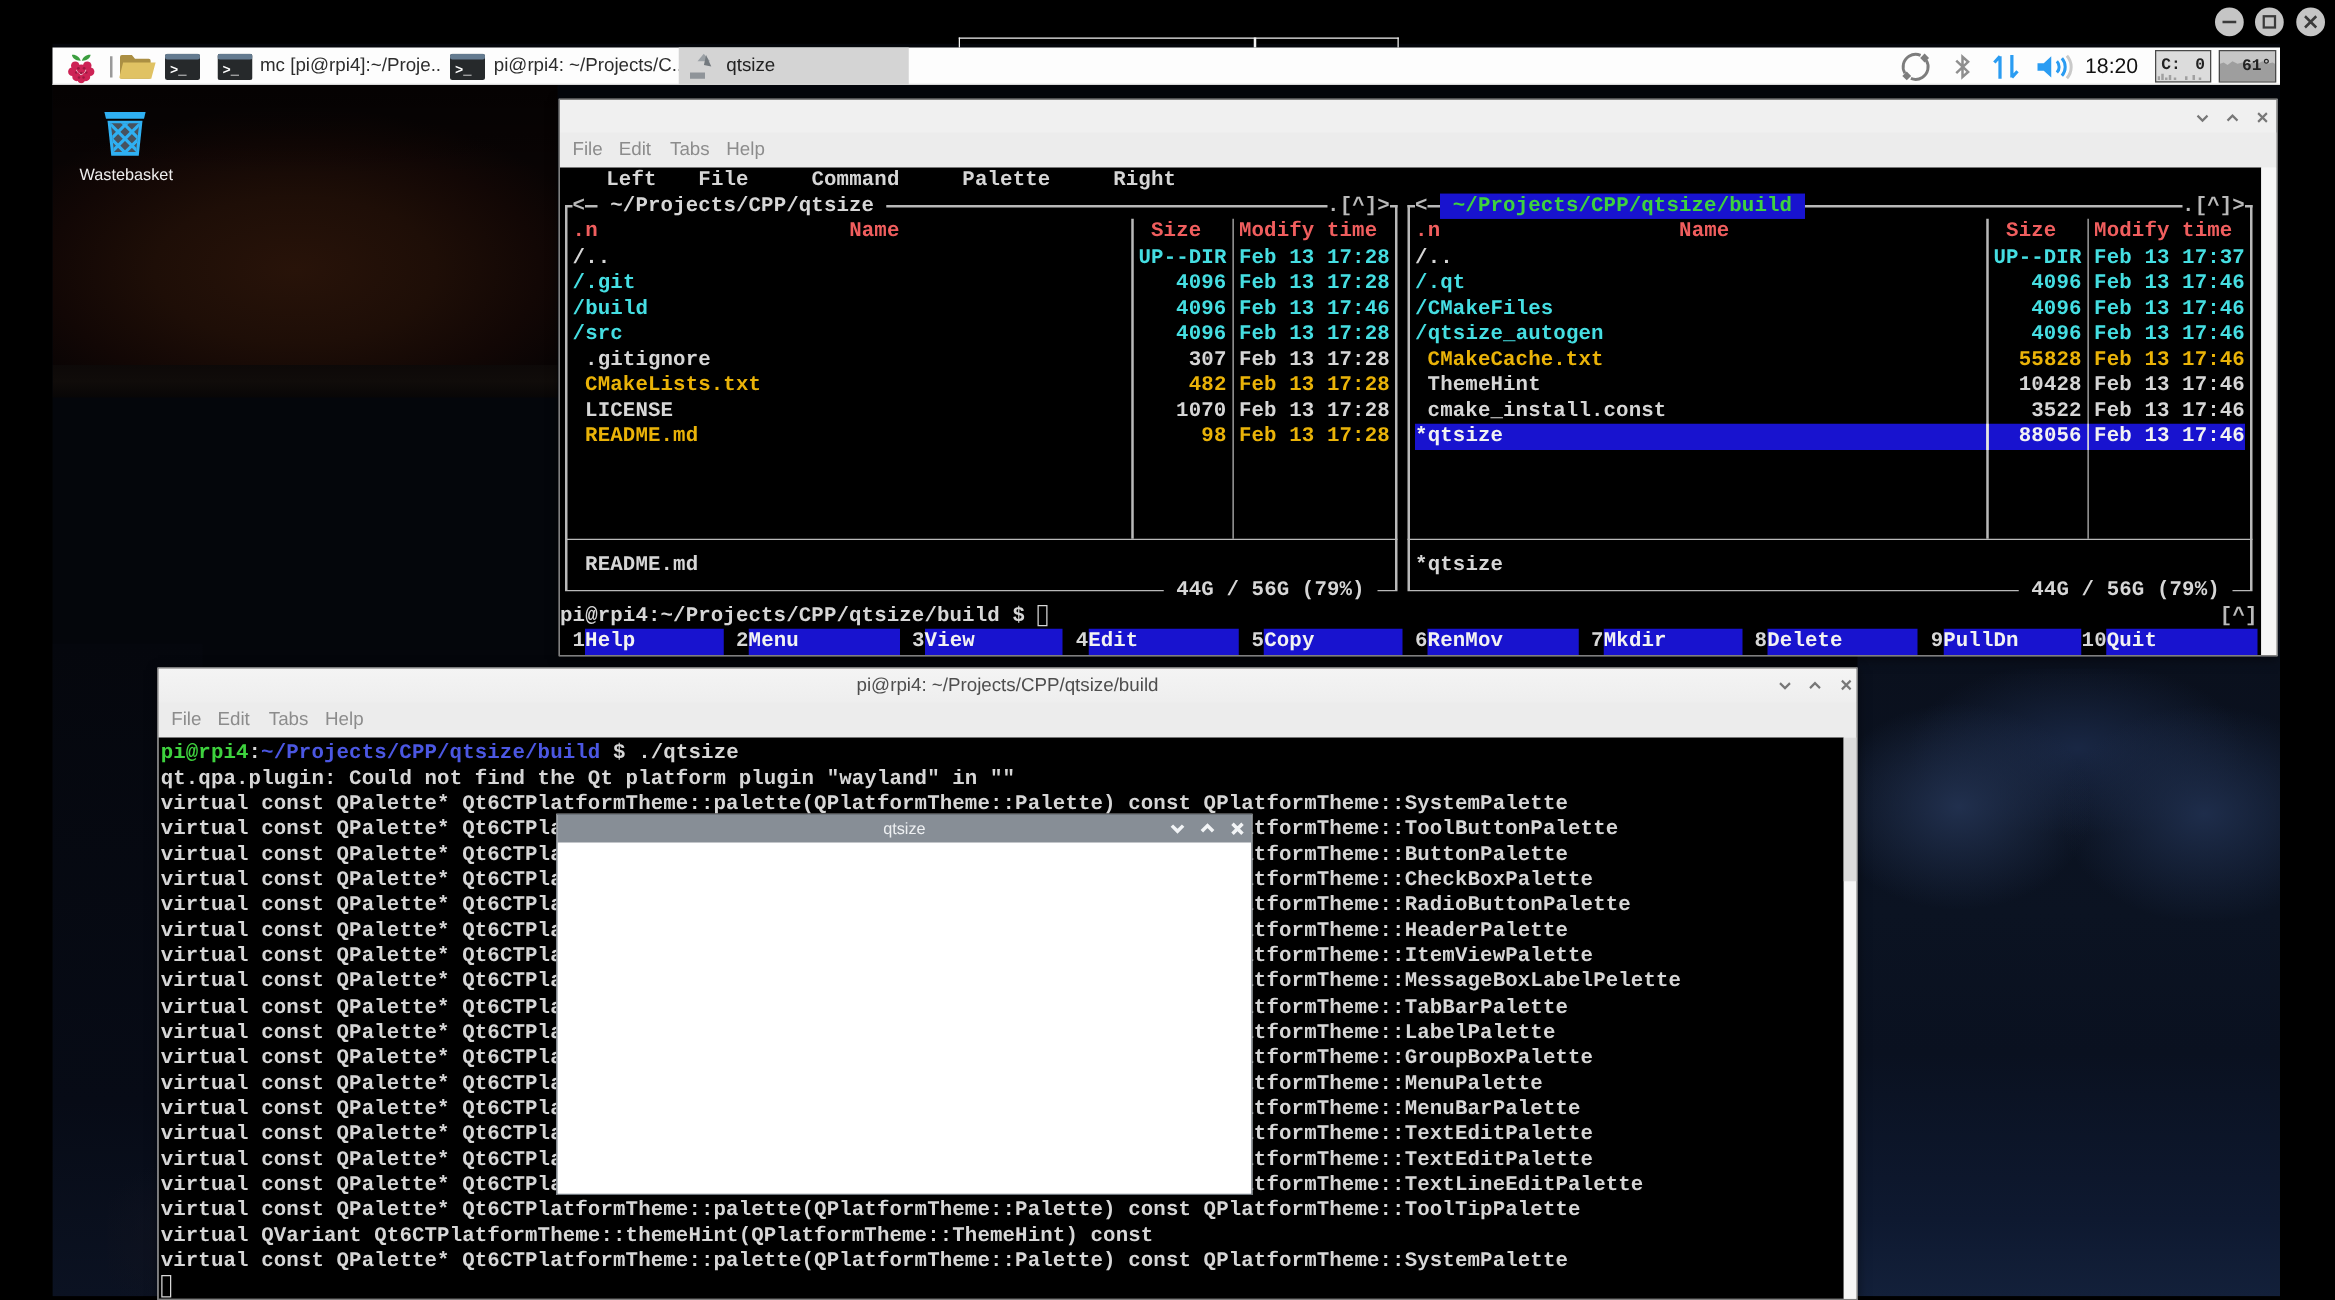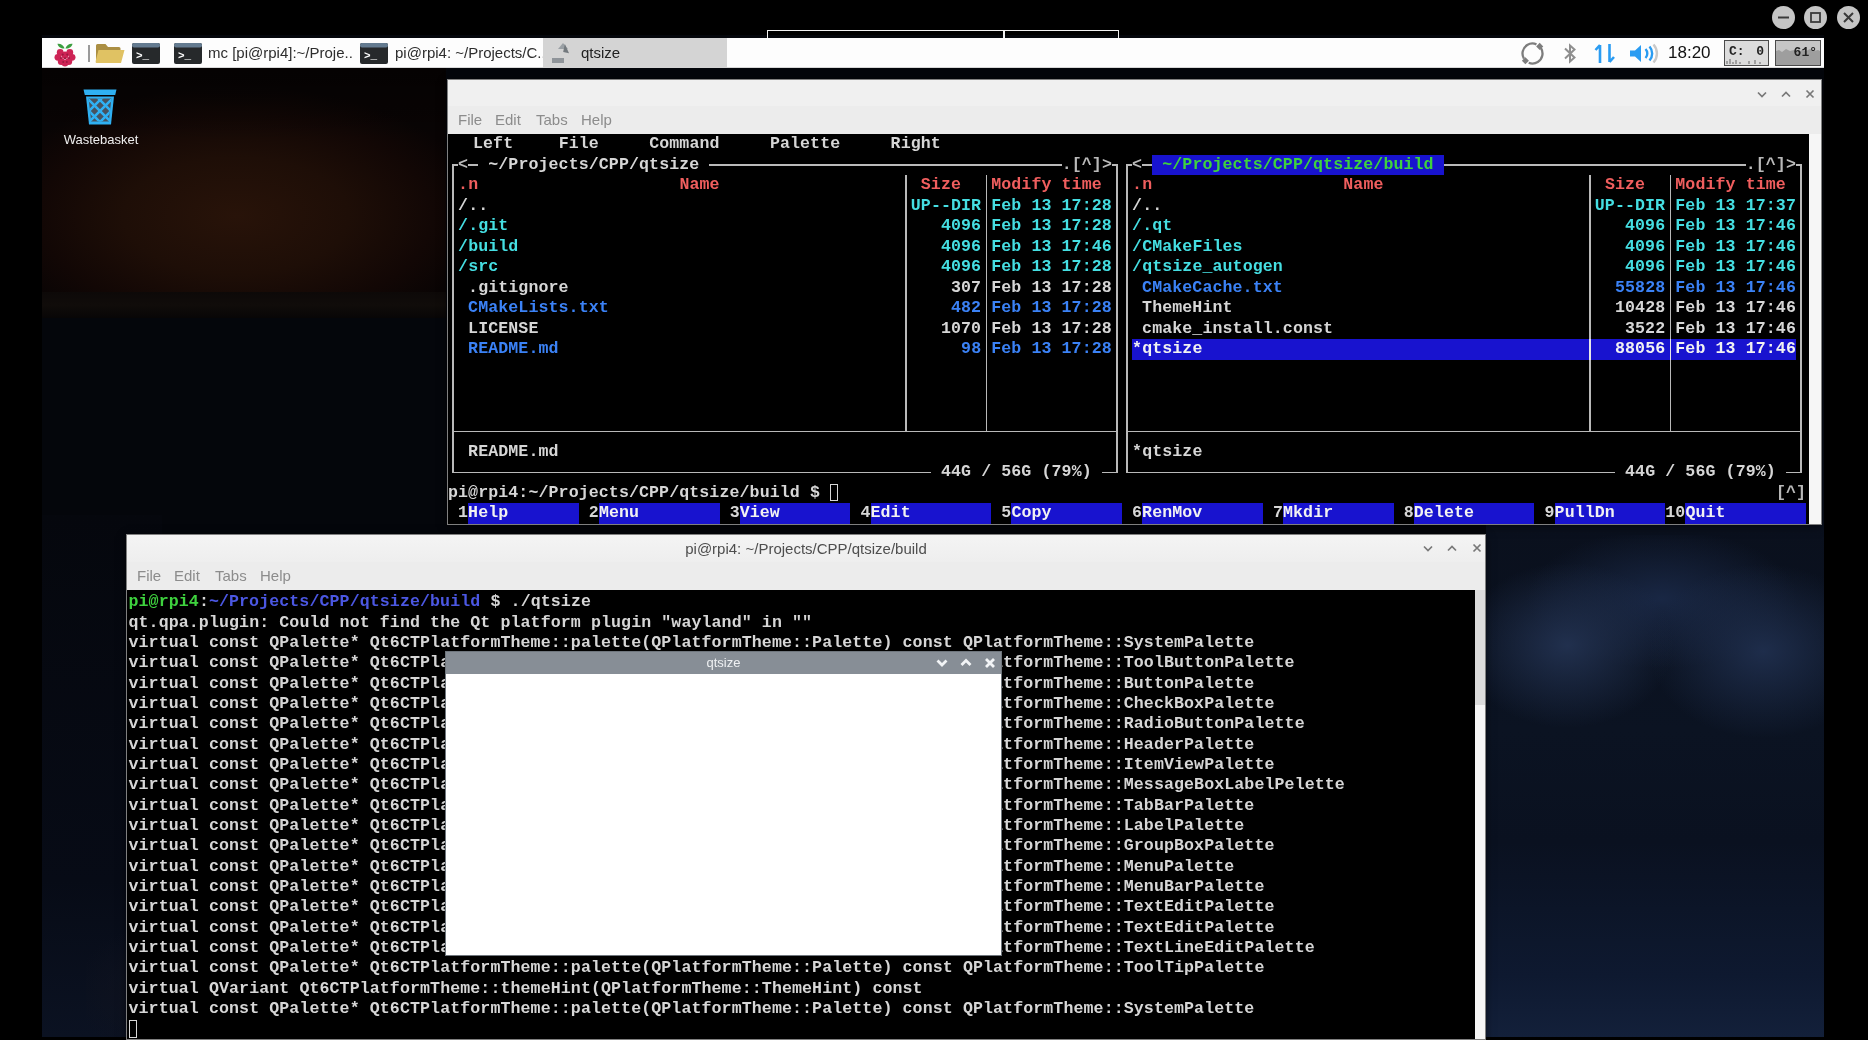--- a/index.html
+++ b/index.html
@@ -21,21 +21,21 @@
 .wmenu{position:absolute;left:0;right:0;color:#8c8c8c;font-size:15px}
 .wmenu span{position:absolute;top:0}
 .term{position:absolute;background:#000}
 .sbar{position:absolute;background:#f6f6f6}
 .sarr{position:absolute;width:0;height:0}
 
 .mrow,.trow{position:absolute;height:20.5px;font:700 16.6px/20.5px "Liberation Mono",monospace;letter-spacing:.095px;white-space:pre}
 .mrow{left:448px;width:1360px}
 .trow{left:128.5px;width:1346px;height:20.45px;line-height:20.45px}
 .mrow span,.trow span{position:absolute;top:0}
-.w{color:#d6d6d6} .cy{color:#45dee2} .or{color:#3b82f6} .rd{color:#f05e5e}
+.w{color:#d6d6d6} .cy{color:#45dee2} .or{color:#eab308} .rd{color:#f05e5e}
 .gr{color:#3ed23e} .bd{color:#b9b9b9} .sw{color:#f2f2f2}
 .pg{color:#3ed23e} .pb{color:#4b57e2}
 .k{background:#000} .bb{background:#1813cf}
 .bluebg{position:absolute;background:#1813cf}
 .hl{position:absolute;height:1.5px;background:#b9b9b9}
 .vl{position:absolute;width:1.5px;background:#b9b9b9}
 .hcur{position:absolute;border:1.6px solid #d8d8d8}
 
 #qtw{position:absolute;left:445px;top:651px;width:557px;height:305px;background:#fff;border:1px solid #6f767d;z-index:10}
 #qtw .qtt{position:absolute;left:0;top:0;right:0;height:22px;background:#878e96;color:#eef0f2;font-size:13px;text-align:center;line-height:21px}
@@ -240,21 +240,21 @@
       <div class="vl" style="left:452.3px;top:164.00px;height:307.50px"></div>
       <div class="vl" style="left:1116.3px;top:164.00px;height:307.50px"></div>
       <div class="vl" style="left:1126.3px;top:164.00px;height:307.50px"></div>
       <div class="vl" style="left:1800.3px;top:164.00px;height:307.50px"></div>
       <div class="vl" style="left:905.0px;top:175.00px;height:255.50px"></div>
       <div class="vl" style="left:985.5px;top:175.00px;height:255.50px"></div>
       <div class="vl" style="left:1589.1px;top:175.00px;height:255.50px"></div>
       <div class="vl" style="left:1669.6px;top:175.00px;height:255.50px"></div>
       <div class="vl" style="left:1589.1px;top:339.00px;height:20.50px;background:#e8e8e8"></div>
       <div class="vl" style="left:1669.6px;top:339.00px;height:20.50px;background:#e8e8e8"></div>
-      <div class="mrow" style="top:134.00px"><span class="w" style="left:25px">Left</span><span class="w" style="left:110.7px">File</span><span class="w" style="left:201.2px">Command</span><span class="w" style="left:321.9px">Palette</span><span class="w" style="left:442.6px">Right</span></div>
+      <div class="mrow" style="top:134.00px"><span class="w" style="left:37px">Left</span><span class="w" style="left:110.7px">File</span><span class="w" style="left:201.2px">Command</span><span class="w" style="left:321.9px">Palette</span><span class="w" style="left:442.6px">Right</span></div>
       <div class="mrow" style="top:154.50px"><span class="bd k" style="left:10.1px">&lt;</span><span class="w k" style="left:30.2px">&nbsp;~/Projects/CPP/qtsize&nbsp;</span><span class="bd k" style="left:613.7px">.[^]&gt;</span><span class="bd k" style="left:684.1px">&lt;</span><span class="gr bb" style="left:704.2px">&nbsp;~/Projects/CPP/qtsize/build&nbsp;</span><span class="bd k" style="left:1297.7px">.[^]&gt;</span></div>
       <div class="mrow" style="top:175.00px"><span class="rd" style="left:10.1px">.n</span><span class="rd" style="left:231.4px">Name</span><span class="rd" style="left:472.8px">Size</span><span class="rd" style="left:543.2px">Modify&nbsp;time</span><span class="rd" style="left:684.1px">.n</span><span class="rd" style="left:895.3px">Name</span><span class="rd" style="left:1156.9px">Size</span><span class="rd" style="left:1227.3px">Modify&nbsp;time</span></div>
       <div class="mrow" style="top:195.50px"><span class="w" style="left:10.1px">/..</span><span class="cy" style="left:462.8px">UP--DIR</span><span class="cy" style="left:543.2px">Feb&nbsp;13&nbsp;17:28</span><span class="w" style="left:684.1px">/..</span><span class="cy" style="left:1146.8px">UP--DIR</span><span class="cy" style="left:1227.3px">Feb&nbsp;13&nbsp;17:37</span></div>
       <div class="mrow" style="top:216.00px"><span class="cy" style="left:10.1px">/.git</span><span class="cy" style="left:492.9px">4096</span><span class="cy" style="left:543.2px">Feb&nbsp;13&nbsp;17:28</span><span class="cy" style="left:684.1px">/.qt</span><span class="cy" style="left:1177.0px">4096</span><span class="cy" style="left:1227.3px">Feb&nbsp;13&nbsp;17:46</span></div>
       <div class="mrow" style="top:236.50px"><span class="cy" style="left:10.1px">/build</span><span class="cy" style="left:492.9px">4096</span><span class="cy" style="left:543.2px">Feb&nbsp;13&nbsp;17:46</span><span class="cy" style="left:684.1px">/CMakeFiles</span><span class="cy" style="left:1177.0px">4096</span><span class="cy" style="left:1227.3px">Feb&nbsp;13&nbsp;17:46</span></div>
       <div class="mrow" style="top:257.00px"><span class="cy" style="left:10.1px">/src</span><span class="cy" style="left:492.9px">4096</span><span class="cy" style="left:543.2px">Feb&nbsp;13&nbsp;17:28</span><span class="cy" style="left:684.1px">/qtsize_autogen</span><span class="cy" style="left:1177.0px">4096</span><span class="cy" style="left:1227.3px">Feb&nbsp;13&nbsp;17:46</span></div>
       <div class="mrow" style="top:277.50px"><span class="w" style="left:20.1px">.gitignore</span><span class="w" style="left:503.0px">307</span><span class="w" style="left:543.2px">Feb&nbsp;13&nbsp;17:28</span><span class="or" style="left:694.1px">CMakeCache.txt</span><span class="or" style="left:1167.0px">55828</span><span class="or" style="left:1227.3px">Feb&nbsp;13&nbsp;17:46</span></div>
       <div class="mrow" style="top:298.00px"><span class="or" style="left:20.1px">CMakeLists.txt</span><span class="or" style="left:503.0px">482</span><span class="or" style="left:543.2px">Feb&nbsp;13&nbsp;17:28</span><span class="w" style="left:694.1px">ThemeHint</span><span class="w" style="left:1167.0px">10428</span><span class="w" style="left:1227.3px">Feb&nbsp;13&nbsp;17:46</span></div>
       <div class="mrow" style="top:318.50px"><span class="w" style="left:20.1px">LICENSE</span><span class="w" style="left:492.9px">1070</span><span class="w" style="left:543.2px">Feb&nbsp;13&nbsp;17:28</span><span class="w" style="left:694.1px">cmake_install.const</span><span class="w" style="left:1177.0px">3522</span><span class="w" style="left:1227.3px">Feb&nbsp;13&nbsp;17:46</span></div>
       <div class="mrow" style="top:339.00px"><span class="or" style="left:20.1px">README.md</span><span class="or" style="left:513.1px">98</span><span class="or" style="left:543.2px">Feb&nbsp;13&nbsp;17:28</span><span class="sw" style="left:684.1px">*qtsize</span><span class="sw" style="left:1167.0px">88056</span><span class="sw" style="left:1227.3px">Feb&nbsp;13&nbsp;17:46</span></div>

